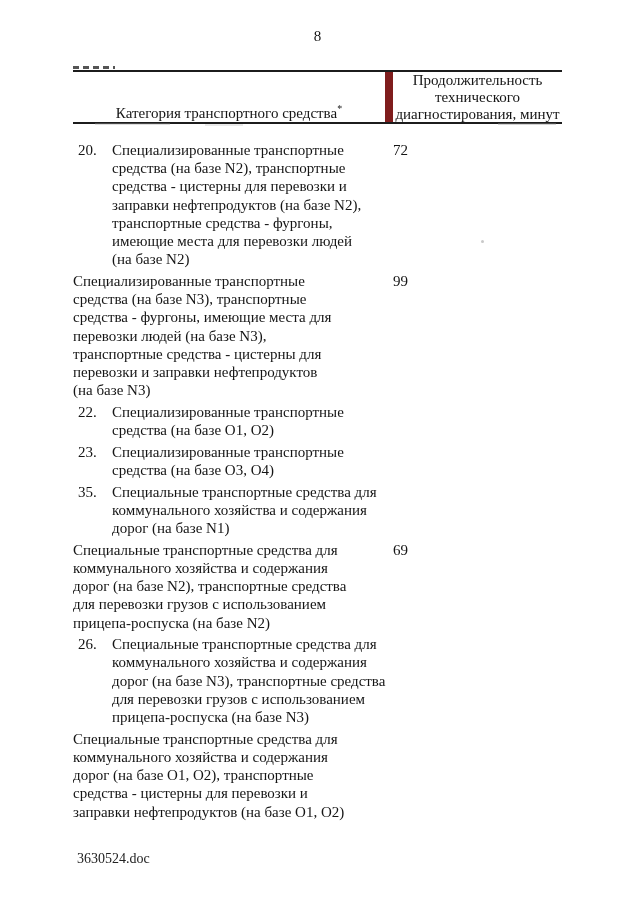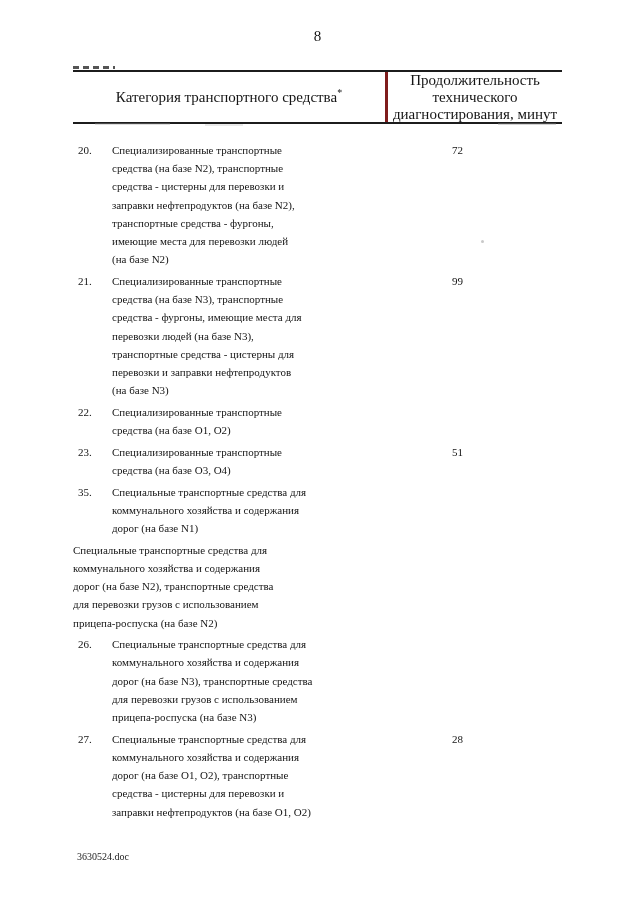--- a/index.html
+++ b/index.html
@@ -18,46 +18,45 @@
   .tbl { position:absolute; left:73px; top:70px; width:489px; }
   .tbl-head {
     display:flex;
     border-top:2px solid #1c1c1c;
     border-bottom:2px solid #1c1c1c;
     height:50px;
     box-sizing:content-box;
   }
   .th-col1 {
     width:312px; box-sizing:border-box;
-    display:flex; align-items:center; justify-content:center;
+    display:flex; align-items:flex-end; justify-content:center;
     font-size:15px; text-align:center;
   }
   .th-col1 sup { font-size:10px; vertical-align:super; line-height:0; }
   .th-col2 {
     width:177px; box-sizing:border-box;
-    border-left:3px solid #7f1d1d;
+    border-left:8px solid #7f1d1d;
     text-align:center; white-space:pre-line;
     font-size:15px; line-height:17px; padding-top:0px;
   }
   .tbl-body { margin-top:17px; }
   .row {
     position:relative;
     display:flex;
-    font-size:11px; line-height:18.2px;
+    font-size:15px; line-height:18.2px;
     margin-bottom:3.5px;
   }
   .cell-num { padding-left:5px; width:34px; flex:0 0 auto; box-sizing:content-box; }
   .cell-text { width:310px; flex:0 0 auto; white-space:pre-line; }
   .cell-val {
-    position:absolute; left:296px; top:0; width:177px;
-    text-align:center;
+    position:absolute; left:320px; top:0; width:177px;
   }
   .footer {
     position:absolute; left:77px; top:851px;
-    font-size:10px; color:#222;
+    font-size:14px; color:#222;
   }
   .artifact { position:absolute; pointer-events:none; }
   .a-dot { left:481px; top:240px; width:3px; height:3px; border-radius:50%; background:#9a9a9a; opacity:.55; }
   .a-dash1 { left:73px; top:66px; width:42px; height:3px;
     background:repeating-linear-gradient(90deg,#2a2a2a 0 6px,transparent 6px 10px); opacity:.8; }
   .a-smudge1 { left:95px; top:123px; width:75px; height:2px; background:#9e9e9e; opacity:.35; }
   .a-smudge2 { left:498px; top:123px; width:58px; height:2px; background:#8f8f8f; opacity:.4; }
   .a-smudge3 { left:205px; top:124px; width:38px; height:2px; background:#b5b5b5; opacity:.3; }
 </style>
 </head>
@@ -87,76 +86,73 @@
 средства (на базе N2), транспортные
 средства - цистерны для перевозки и
 заправки нефтепродуктов (на базе N2),
 транспортные средства - фургоны,
 имеющие места для перевозки людей
 (на базе N2)</div>
         <div class="cell-val">72</div>
       </div>
 
       <div class="row">
-        <div class="cell-num">21.</div>
         <div class="cell-text">Специализированные транспортные
 средства (на базе N3), транспортные
 средства - фургоны, имеющие места для
 перевозки людей (на базе N3),
 транспортные средства - цистерны для
 перевозки и заправки нефтепродуктов
 (на базе N3)</div>
         <div class="cell-val">99</div>
       </div>
 
       <div class="row">
         <div class="cell-num">22.</div>
         <div class="cell-text">Специализированные транспортные
 средства (на базе O1, O2)</div>
       </div>
 
       <div class="row">
         <div class="cell-num">23.</div>
         <div class="cell-text">Специализированные транспортные
 средства (на базе O3, O4)</div>
-        <div class="cell-val">51</div>
       </div>
 
       <div class="row">
         <div class="cell-num">35.</div>
         <div class="cell-text">Специальные транспортные средства для
 коммунального хозяйства и содержания
 дорог (на базе N1)</div>
       </div>
 
       <div class="row">
         <div class="cell-text">Специальные транспортные средства для
 коммунального хозяйства и содержания
 дорог (на базе N2), транспортные средства
 для перевозки грузов с использованием
 прицепа-роспуска (на базе N2)</div>
+        <div class="cell-val">69</div>
       </div>
 
       <div class="row">
         <div class="cell-num">26.</div>
         <div class="cell-text">Специальные транспортные средства для
 коммунального хозяйства и содержания
 дорог (на базе N3), транспортные средства
 для перевозки грузов с использованием
 прицепа-роспуска (на базе N3)</div>
       </div>
 
       <div class="row">
-        <div class="cell-num">27.</div>
         <div class="cell-text">Специальные транспортные средства для
 коммунального хозяйства и содержания
 дорог (на базе O1, O2), транспортные
 средства - цистерны для перевозки и
 заправки нефтепродуктов (на базе O1, O2)</div>
-        <div class="cell-val">28</div>
       </div>
 
     </div>
   </div>
 
   <div class="footer">3630524.doc</div>
 
   <div class="artifact a-dash1"></div>
   <div class="artifact a-smudge1"></div>
   <div class="artifact a-smudge2"></div>

